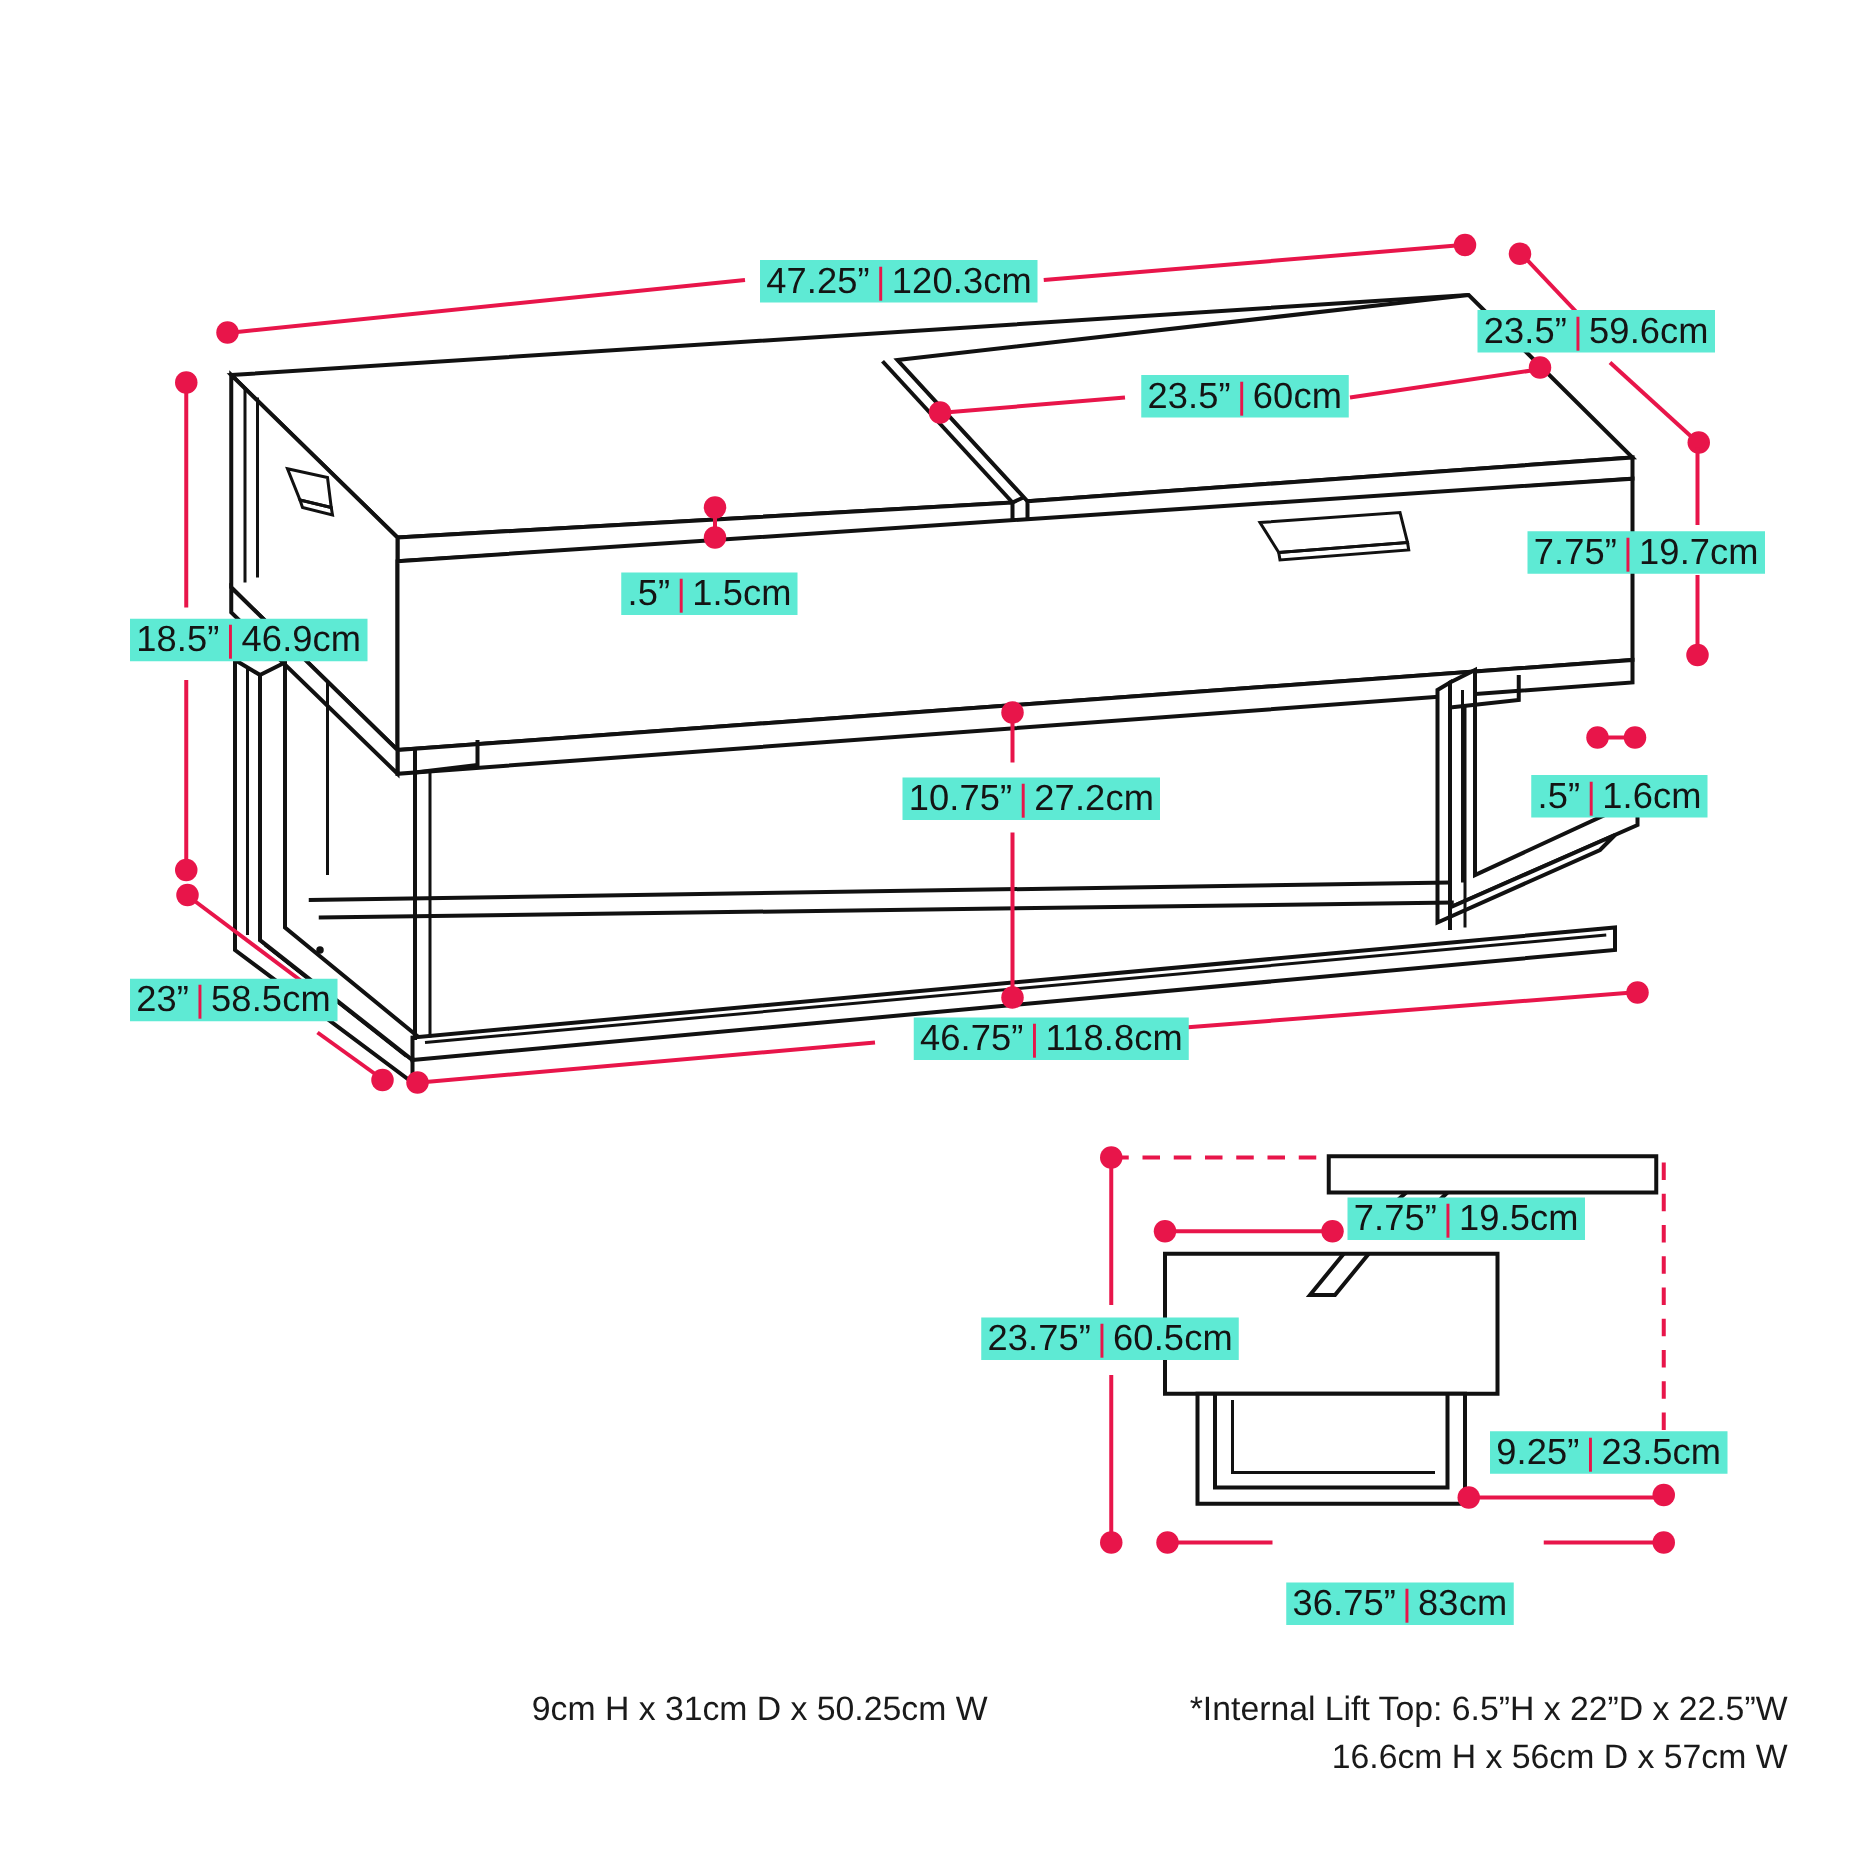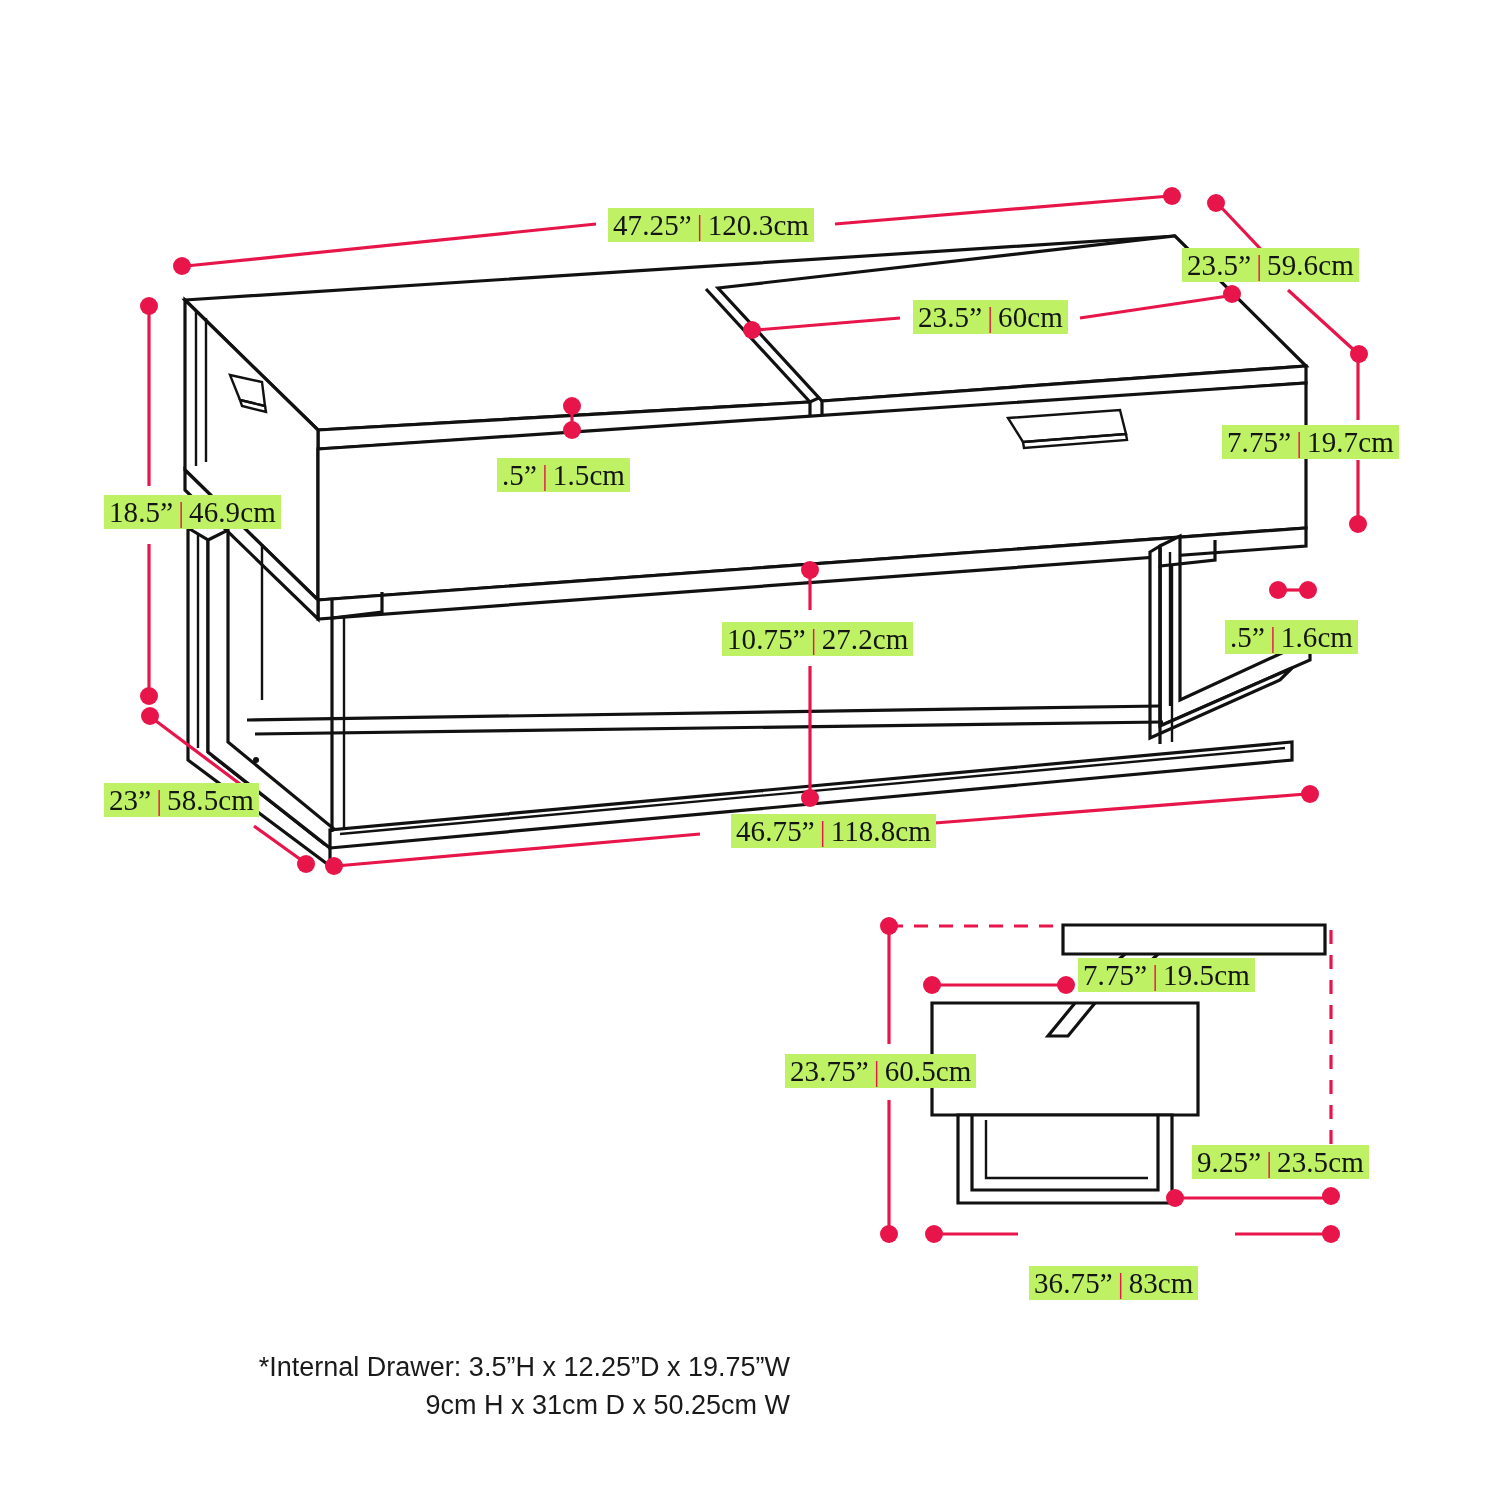--- a/index.html
+++ b/index.html
@@ -18,25 +18,25 @@
   #diagram-svg {
     position: absolute;
     left: 0;
     top: 0;
     width: 1500px;
     height: 1500px;
   }
   .dim-label {
     position: absolute;
     white-space: nowrap;
-    font-family: Liberation Serif, serif;
+    font-family: Liberation Sans, sans-serif;
     font-size: 29px;
     color: #141414;
     letter-spacing: 0.1px;
-    background: #bef264;
+    background: #5eead4;
     padding: 2px 5px;
     line-height: 1.05;
   }
   .dim-label .sep {
     color: #e8154a;
     font-weight: 400;
     padding: 0 5px;
   }
   .footnote {
     position: absolute;
@@ -271,18 +271,21 @@
 
   <div class="dim-label" style="left:1192px; top:1145px;text-align:center;">
     <span>9.25”</span><span class="sep">|</span><span>23.5cm</span>
   </div>
 
   <div class="dim-label" style="left:1029px; top:1218px;margin-top:48px;">
     <span>36.75”</span><span class="sep">|</span><span>83cm</span>
   </div>
 
   <div class="footnote" style="left:200px; top:1348px; width:590px;">
-    <div>*Internal Drawer: 3.5”H x 12.25”D x 19.75”W</div>
     <div>9cm H x 31cm D x 50.25cm W</div>
   </div>
 
+  <div class="footnote" style="left:840px; top:1348px; width:590px;">
+    <div>*Internal Lift Top: 6.5”H x 22”D x 22.5”W</div>
+    <div>16.6cm H x 56cm D x 57cm W</div>
+  </div>
 
 </div>
 
 </body></html>

